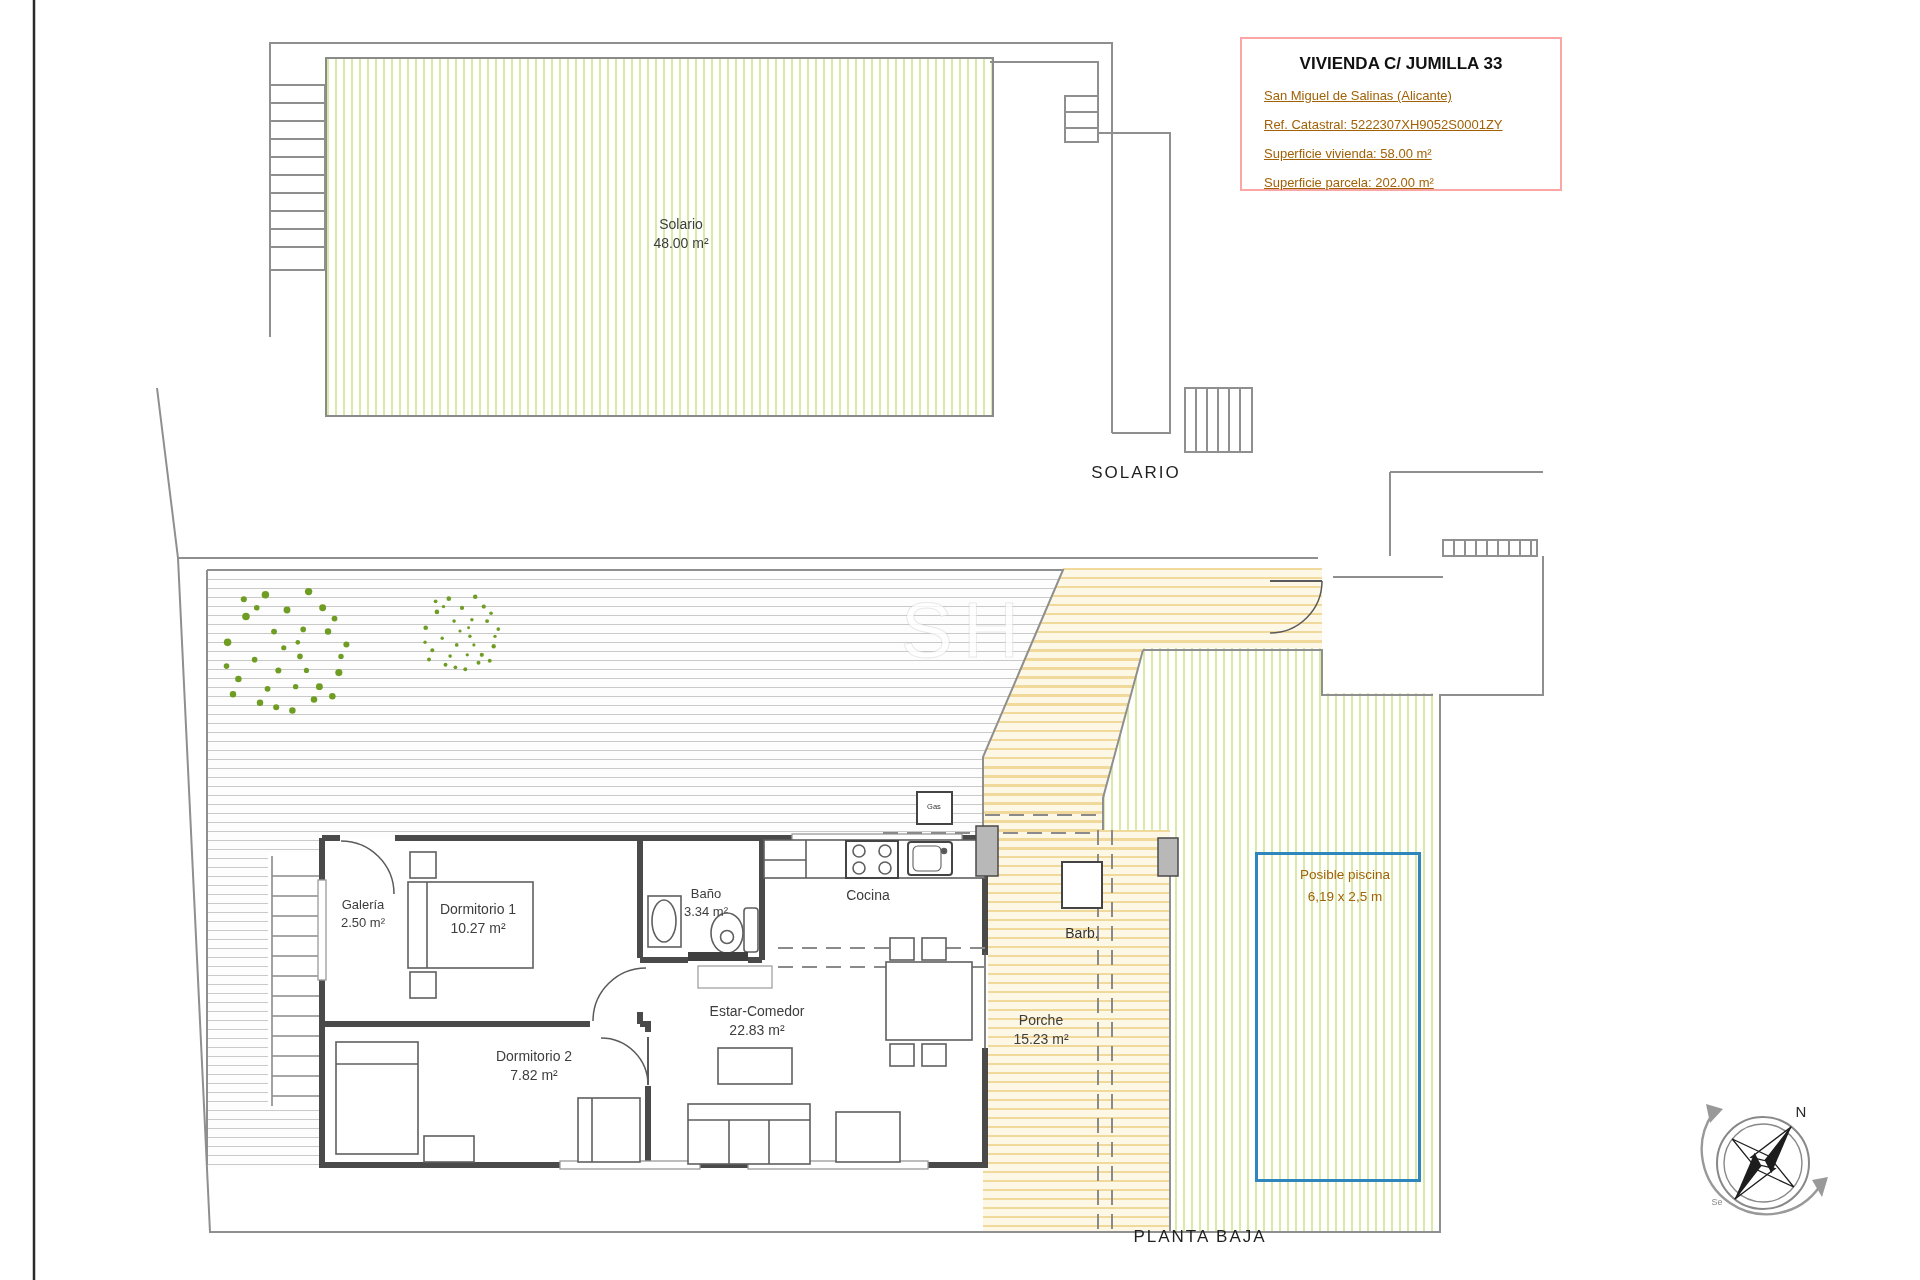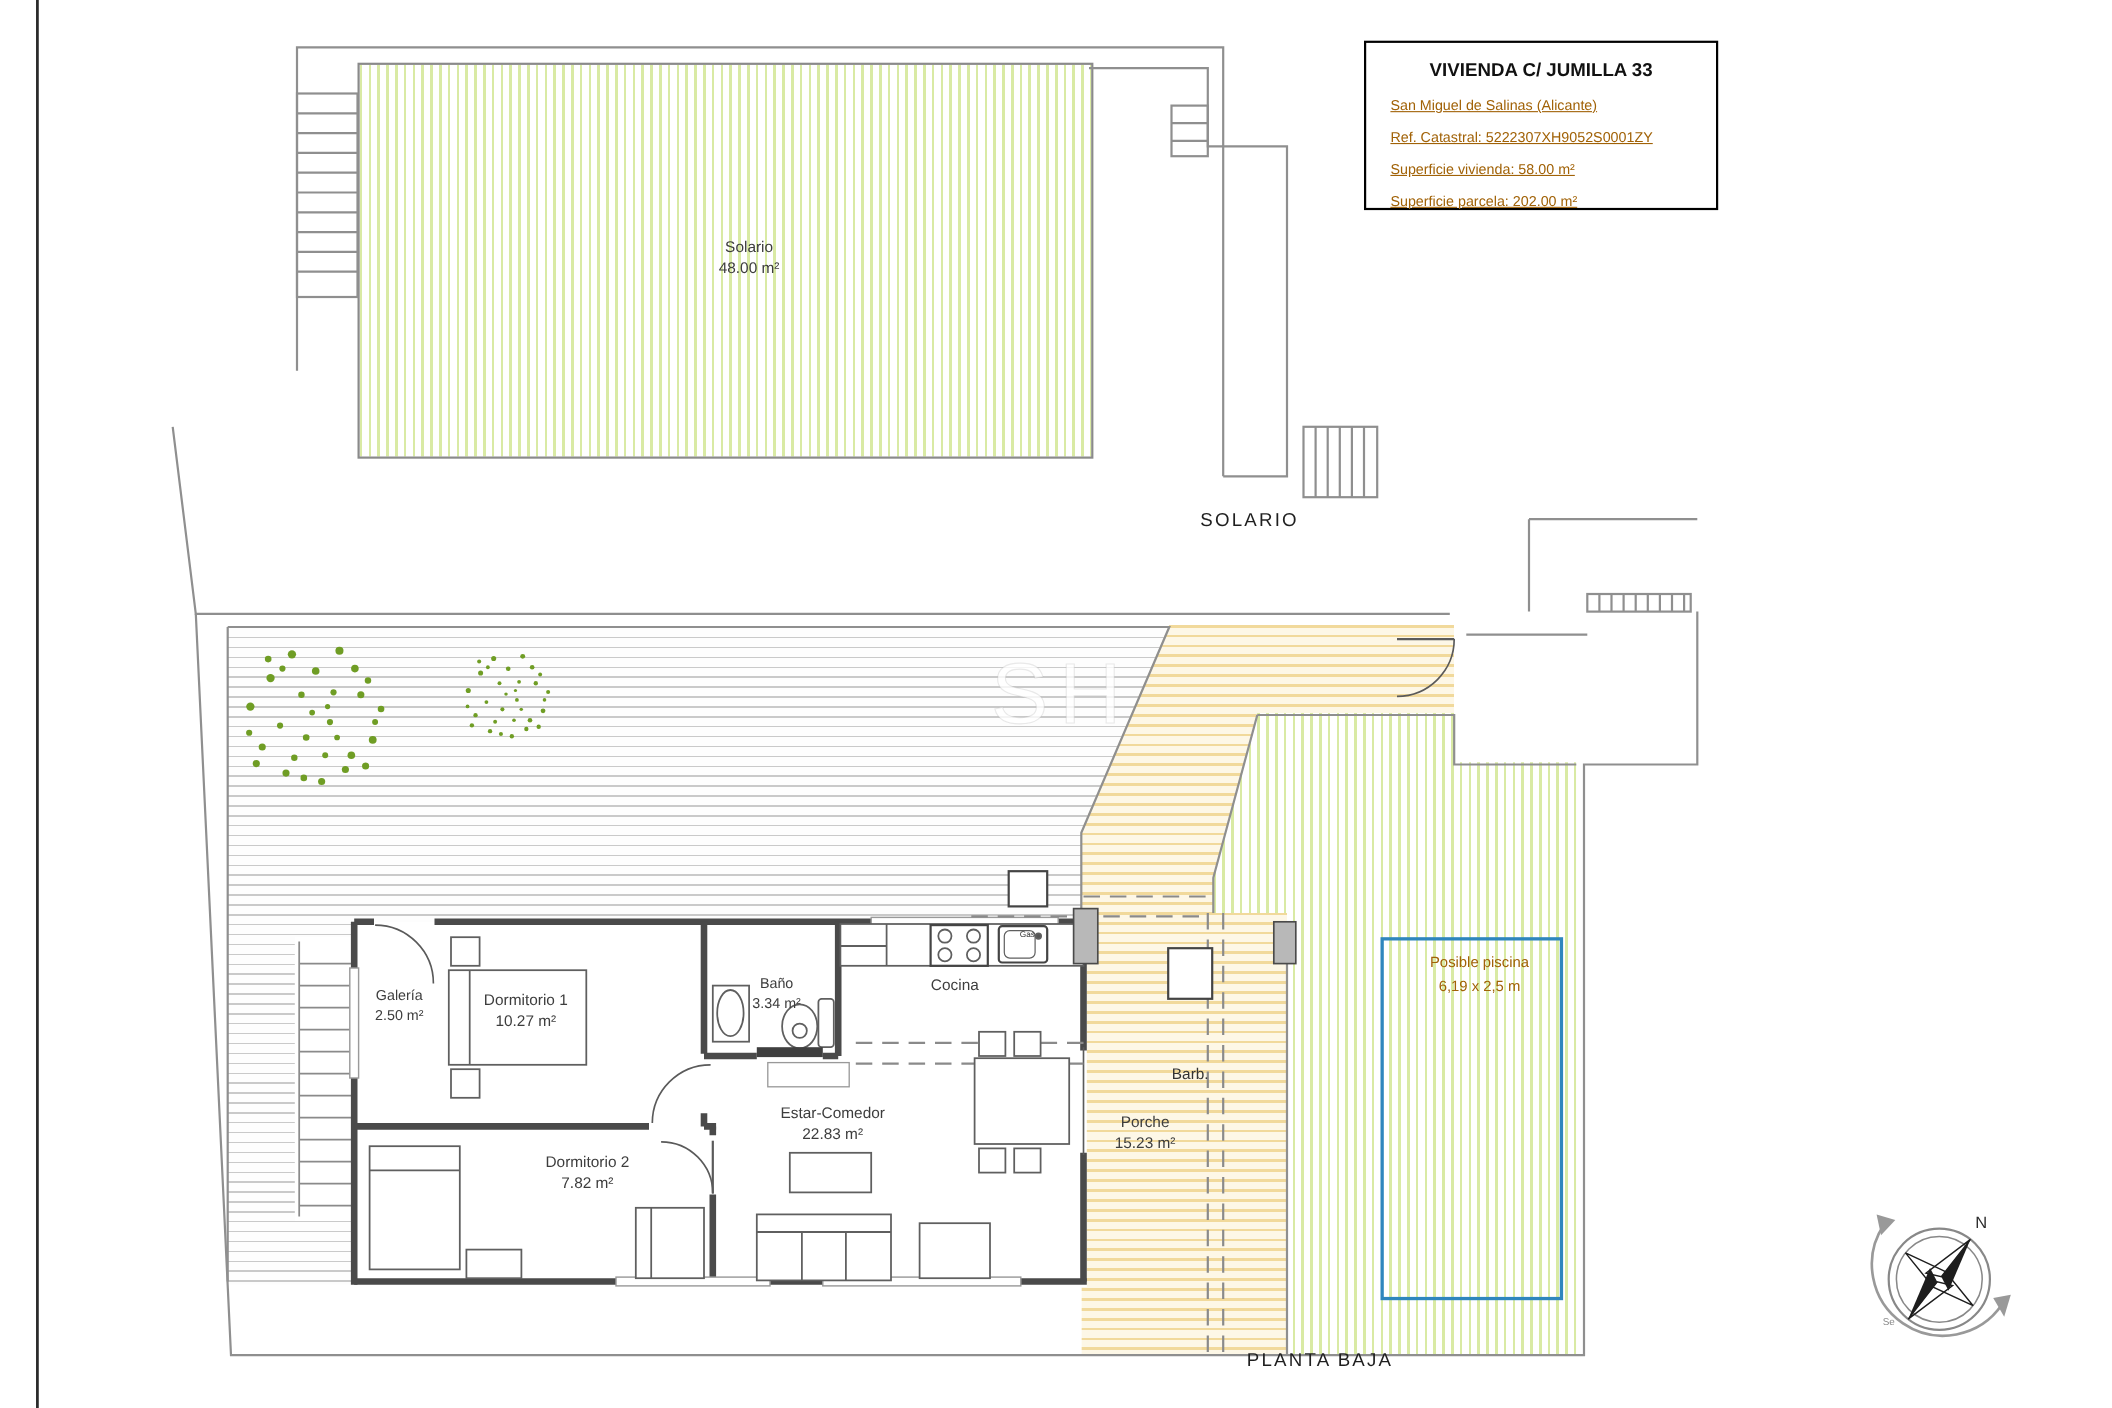--- a/index.html
+++ b/index.html
@@ -6,23 +6,23 @@
   #sheet{position:relative;width:1920px;height:1280px;background:#ffffff;overflow:hidden;
          font-family:"Liberation Sans","DejaVu Sans",sans-serif;}
   .abs{position:absolute;}
   .hatch-green{background:repeating-linear-gradient(90deg,#d9eaa4 0px,#d9eaa4 2.5px,#ffffff 2.5px,#ffffff 8px);}
   .hatch-yellow{background:repeating-linear-gradient(180deg,#f1d99b 0px,#f1d99b 2.5px,#fdf7e6 2.5px,#fdf7e6 9px);}
   .hatch-deck{background:repeating-linear-gradient(180deg,#c9c9c9 0px,#c9c9c9 1.3px,#fdfdfd 1.3px,#fdfdfd 9px);}
   .lbl{position:absolute;transform:translateX(-50%);text-align:center;color:#3d3d3d;
        font-size:14px;line-height:1.35;white-space:nowrap;z-index:6;}
   .caption{position:absolute;transform:translateX(-50%);color:#1f1f1f;font-size:17px;
            letter-spacing:2px;white-space:nowrap;z-index:6;}
-  .tiny{font-size:8px;color:#333;margin-top:43px;}
+  .tiny{font-size:8px;color:#333;}
   #title-block{position:absolute;left:1240px;top:37px;width:318px;height:150px;
-               border:2px solid #000000;background:#fff;z-index:7;}
+               border:2px solid #fca5a5;background:#fff;z-index:7;}
   #title-block .tb-title{text-align:center;font-weight:bold;font-size:17px;color:#111;margin-top:15px;}
   #title-block .tb-line{font-size:13px;color:#a16207;margin:14px 0 0 22px;text-decoration:underline;}
   #watermark{position:absolute;left:965px;top:585px;transform:translateX(-50%);
              font-size:78px;font-weight:normal;letter-spacing:10px;color:rgba(255,255,255,0.8);
              -webkit-text-stroke:1px rgba(170,170,170,0.25);z-index:6;}
   #pool{position:absolute;left:1255px;top:852px;width:160px;height:324px;
         border:3px solid #2f86bd;z-index:4;background:transparent;}
   .pool-lbl{position:absolute;transform:translateX(-50%);text-align:center;color:#a16207;
             font-size:13.5px;line-height:1.6;white-space:nowrap;z-index:6;}
   svg{position:absolute;left:0;top:0;z-index:5;pointer-events:none;}

